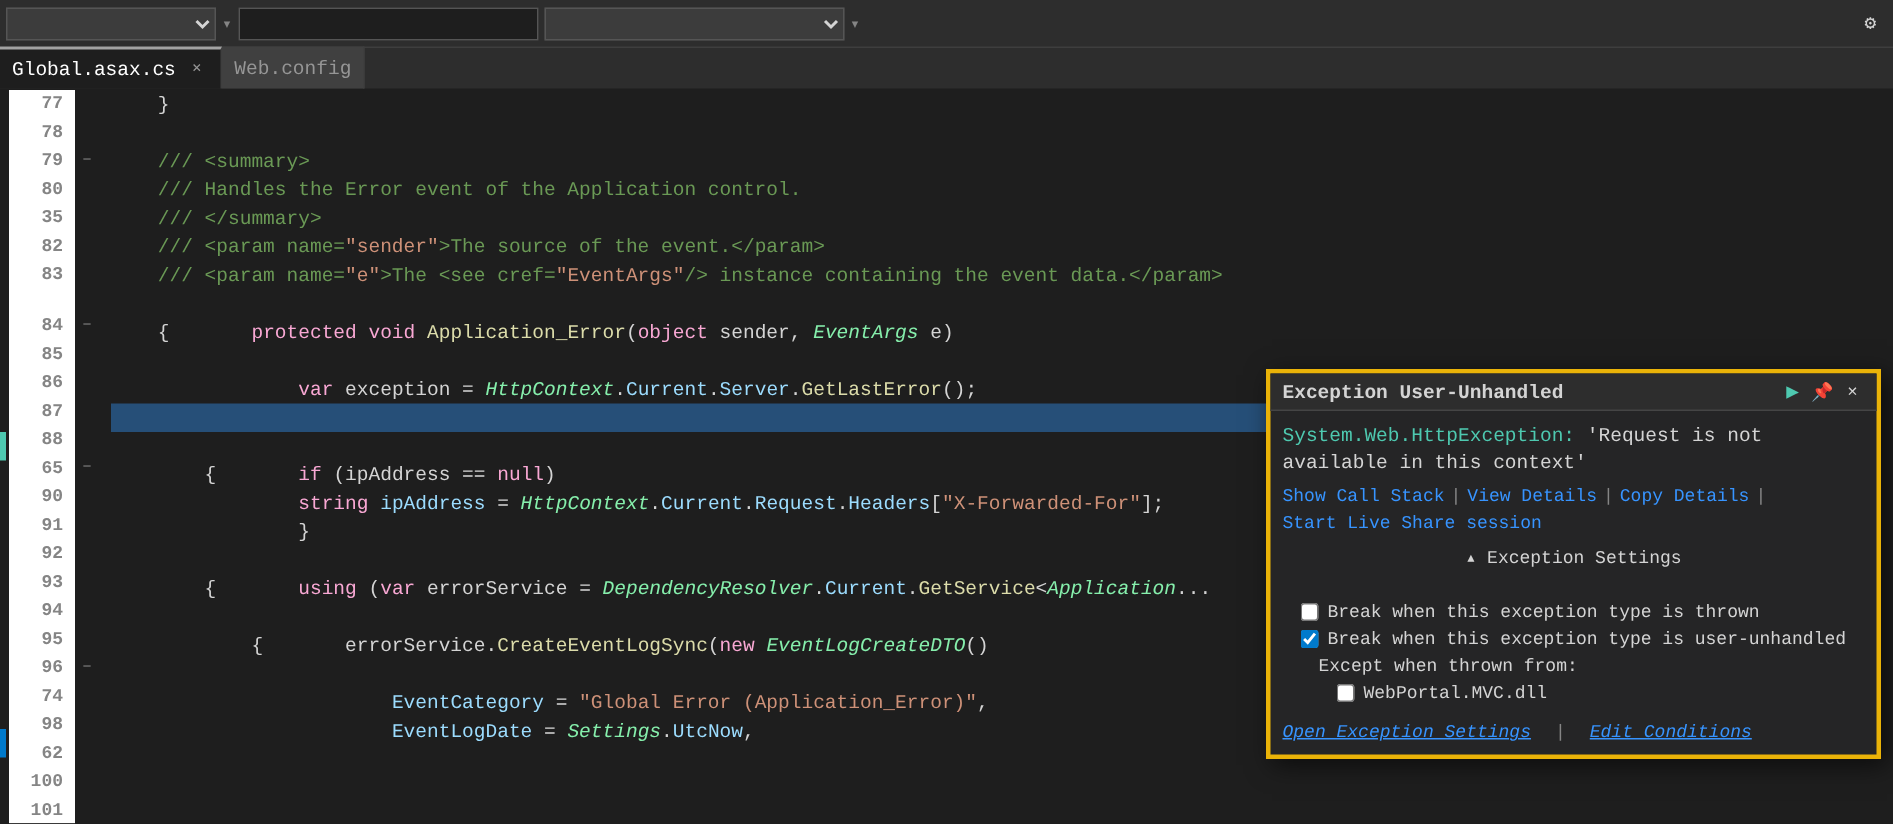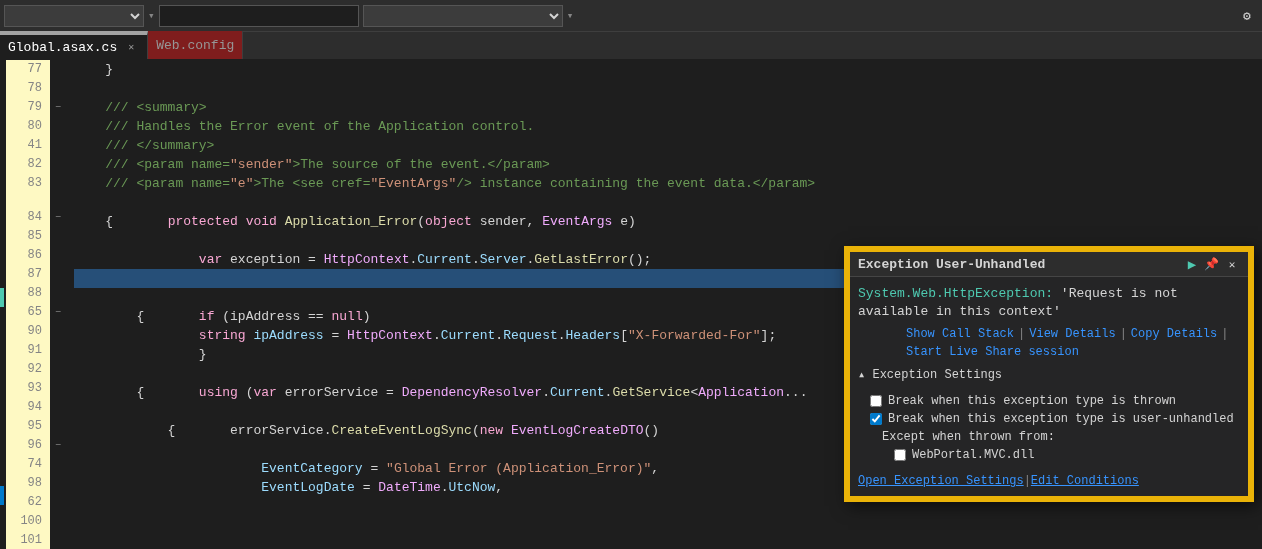--- a/index.html
+++ b/index.html
@@ -67,31 +67,31 @@
       display: flex;
       align-items: flex-end;
       height: 28px;
       border-bottom: 1px solid #1e1e1e;
     }
     .tab {
       display: flex;
       align-items: center;
       padding: 0 8px;
       height: 28px;
-      background: #7f1d1d;
+      background: #404040;
       color: #969696;
       font-size: 13px;
       cursor: pointer;
       border-right: 1px solid #3e3e3e;
       gap: 6px;
     }
     .tab.active {
       background: #1e1e1e;
       color: #ffffff;
-      border-top: 4px solid #a3a3a3;
+      border-top: 2px solid #a3a3a3;
     }
     .tab-close {
       width: 16px;
       height: 16px;
       display: flex;
       align-items: center;
       justify-content: center;
       font-size: 10px;
       color: #969696;
       cursor: pointer;
@@ -102,26 +102,27 @@
     .editor-container {
       display: flex;
       height: calc(549px - 60px);
       overflow: hidden;
       position: relative;
     }
 
     
     .line-numbers {
       width: 44px;
-      background: #fef9c3;
+      background: #ffffff;
       color: #858585;
       text-align: right;
       padding-right: 8px;
       flex-shrink: 0;
       user-select: none;
+      font-weight: bold;
     }
     .line-num {
       height: 19px;
       line-height: 19px;
       font-size: 12px;
     }
 
     
     .fold-col {
       width: 16px;
@@ -151,36 +152,36 @@
       white-space: pre;
       font-size: 13px;
       position: relative;
     }
     .code-line.highlighted {
       background: #264f78;
     }
 
     
     .kw { color: #f9a8d4; }
-    .type { color: #f0abfc; }
+    .type { color: #86efac; font-style: italic; }
     .str { color: #ce9178; }
     .comment { color: #6a9955; }
     .method { color: #dcdcaa; }
     .prop { color: #9cdcfe; }
     .op { color: #d4d4d4; }
     .ref-line { color: #858585; font-size: 11px; }
 
     
     .exception-popup {
       position: absolute;
       top: 186px;
       right: 8px;
       width: 410px;
       background: #252526;
-      border: 6px solid #eab308;
+      border: 3px solid #eab308;
       z-index: 100;
       box-shadow: 4px 4px 16px rgba(0,0,0,0.6);
     }
     .popup-titlebar {
       display: flex;
       align-items: center;
       justify-content: space-between;
       padding: 4px 8px;
       background: #2d2d2d;
       border-bottom: 1px solid #454545;
@@ -214,36 +215,36 @@
       margin-bottom: 6px;
     }
     .exception-type .type-name { color: #4ec9b0; }
     .exception-type .message { color: #d4d4d4; }
     .exception-links {
       display: flex;
       gap: 4px;
       align-items: center;
       margin-bottom: 8px;
       flex-wrap: wrap;
-      margin-left: 48px;
     }
     .exc-link {
       color: #3794ff;
       cursor: pointer;
       font-size: 12px;
       text-decoration: none;
     }
     .exc-sep { color: #858585; font-size: 12px; }
     .exc-section {
       margin-bottom: 6px;
     }
     .exc-section-title {
       color: #d4d4d4;
       font-size: 12px;
-      margin-bottom: 10px;
+      margin-bottom: 20px;
+      text-align: center;
     }
     .checkbox-row {
       display: flex;
       align-items: center;
       gap: 6px;
       padding: 2px 0 2px 12px;
       font-size: 12px;
       color: #d4d4d4;
     }
     .checkbox-row input[type=checkbox] {
@@ -260,22 +261,23 @@
       padding: 2px 0 2px 36px;
       font-size: 12px;
     }
     .exc-dll input[type=checkbox] {
       accent-color: #007acc;
       width: 12px;
       height: 12px;
     }
     .exc-footer {
       display: flex;
-      gap: 0;
+      gap: 16px;
       padding-top: 4px;
+      font-style: italic;
     }
     .exc-footer-link {
       color: #3794ff;
       cursor: pointer;
       font-size: 12px;
     }
     .exc-footer-sep { color: #858585; font-size: 12px; }
 
     
     .scrollbar-col {
@@ -325,21 +327,21 @@
     <div style="position:absolute;top:calc(19px*22 + 8px);width:4px;height:19px;background:#007acc;"></div>
   </div>
 
   <div class="lines-wrapper" style="flex:1;overflow:hidden;">
 
     <div class="line-numbers">
       <div class="line-num">77</div>
       <div class="line-num">78</div>
       <div class="line-num">79</div>
       <div class="line-num">80</div>
-      <div class="line-num">41</div>
+      <div class="line-num">35</div>
       <div class="line-num">82</div>
       <div class="line-num">83</div>
       <div class="line-num" style="height:15px;line-height:15px;"></div>
       <div class="line-num">84</div>
       <div class="line-num">85</div>
       <div class="line-num">86</div>
       <div class="line-num">87</div>
       <div class="line-num">88</div>
       <div class="line-num">65</div>
       <div class="line-num">90</div>
@@ -447,21 +449,21 @@
       </div>
 
       <div class="code-line"><span class="op">            {</span></div>
 
       <div class="code-line">
         <span class="op">                </span><span class="prop">EventCategory</span><span class="op"> = </span><span class="str">"Global Error (Application_Error)"</span><span class="op">,</span>
       </div>
 
 
       <div class="code-line">
-        <span class="op">                </span><span class="prop">EventLogDate</span><span class="op"> = </span><span class="type">DateTime</span><span class="op">.</span><span class="prop">UtcNow</span><span class="op">,</span>
+        <span class="op">                </span><span class="prop">EventLogDate</span><span class="op"> = </span><span class="type">Settings</span><span class="op">.</span><span class="prop">UtcNow</span><span class="op">,</span>
       </div>
 
       <div class="code-line">
         
       </div>
 
     </div>
   </div>
 
   <div class="scrollbar-col"></div>

